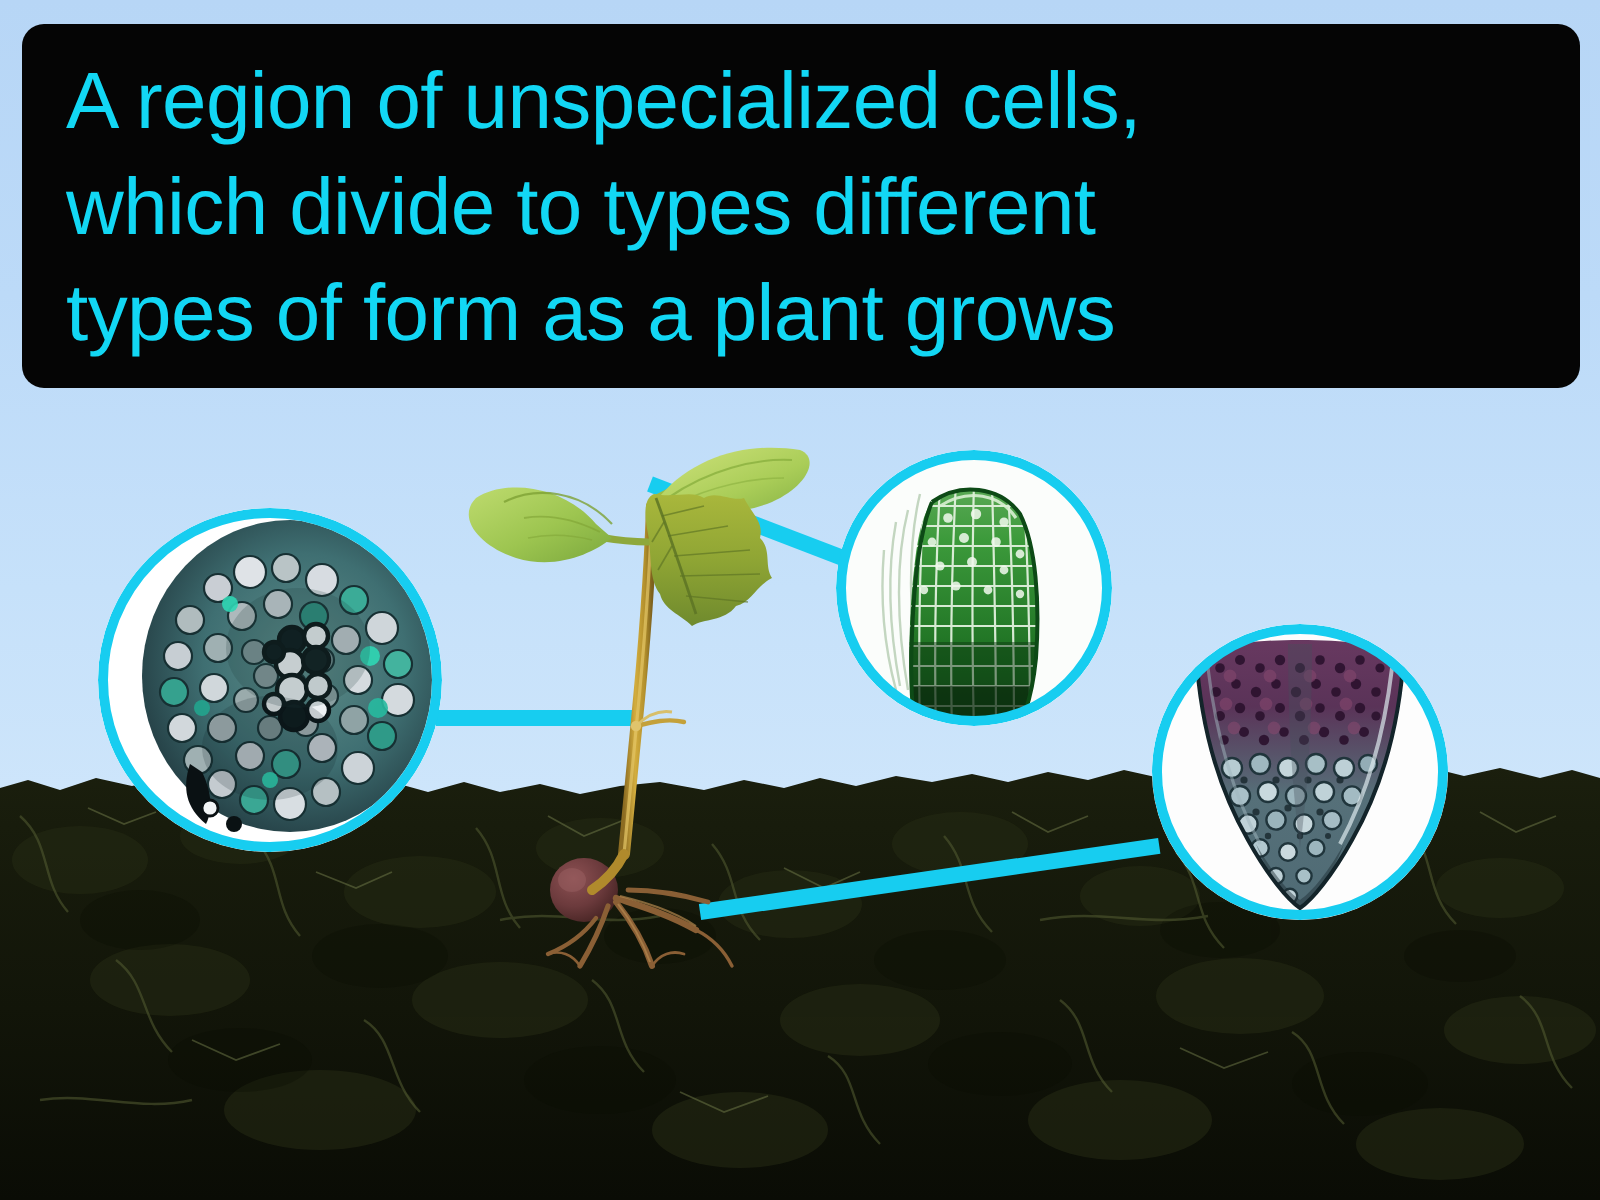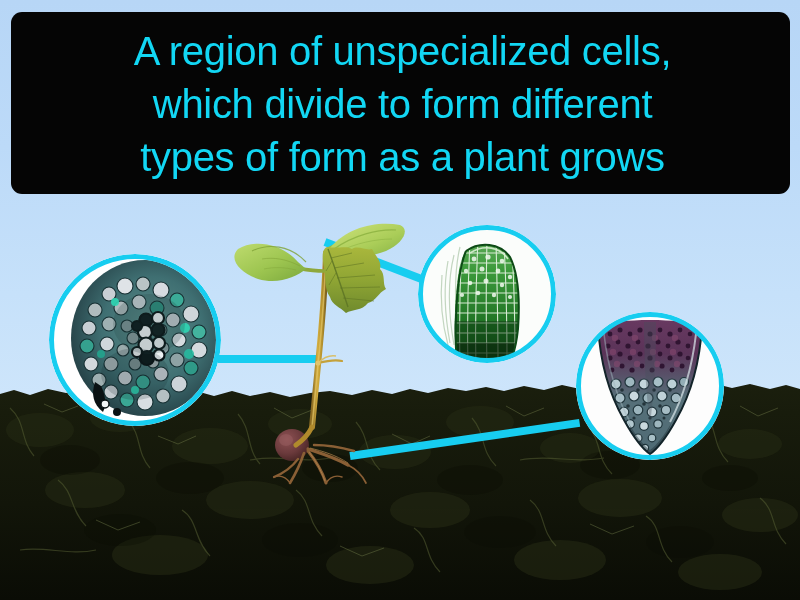--- a/index.html
+++ b/index.html
@@ -41,21 +41,20 @@
     position: absolute;
     left: 11px; top: 12px;
     width: 779px; height: 182px;
     background: #050505;
     border-radius: 11px;
     box-sizing: border-box;
     padding: 9px 18px 6px 22px;
     display: flex;
     flex-direction: column;
     justify-content: center;
-    text-align: center;
   }
   .banner-line {
     color: #12d7f4;
     font-size: 40px;
     line-height: 53px;
     font-weight: 400;
     letter-spacing: -0.3px;
     white-space: nowrap;
     font-family: "Liberation Sans", sans-serif;
   }
@@ -596,17 +595,17 @@
         <path d="M120,22 C116,56 108,84 94,110" stroke="#dce8ec" stroke-width="2" fill="none" opacity="0.7"></path>
         <path d="M28,22 C32,56 40,84 54,110" stroke="#9fb6bd" stroke-width="1.6" fill="none" opacity="0.5"></path>
       </g>
     </svg>
     <div class="ring"></div>
     <span class="overlay-text">root tip meristem</span>
   </div>
 
   <div class="banner">
     <div class="banner-line">A region of unspecialized cells,</div>
-    <div class="banner-line">which divide to form different</div>
+    <div class="banner-line">which divide to types different</div>
     <div class="banner-line">types of form as a plant grows</div>
   </div>
 
 </div>
 
 </body></html>

